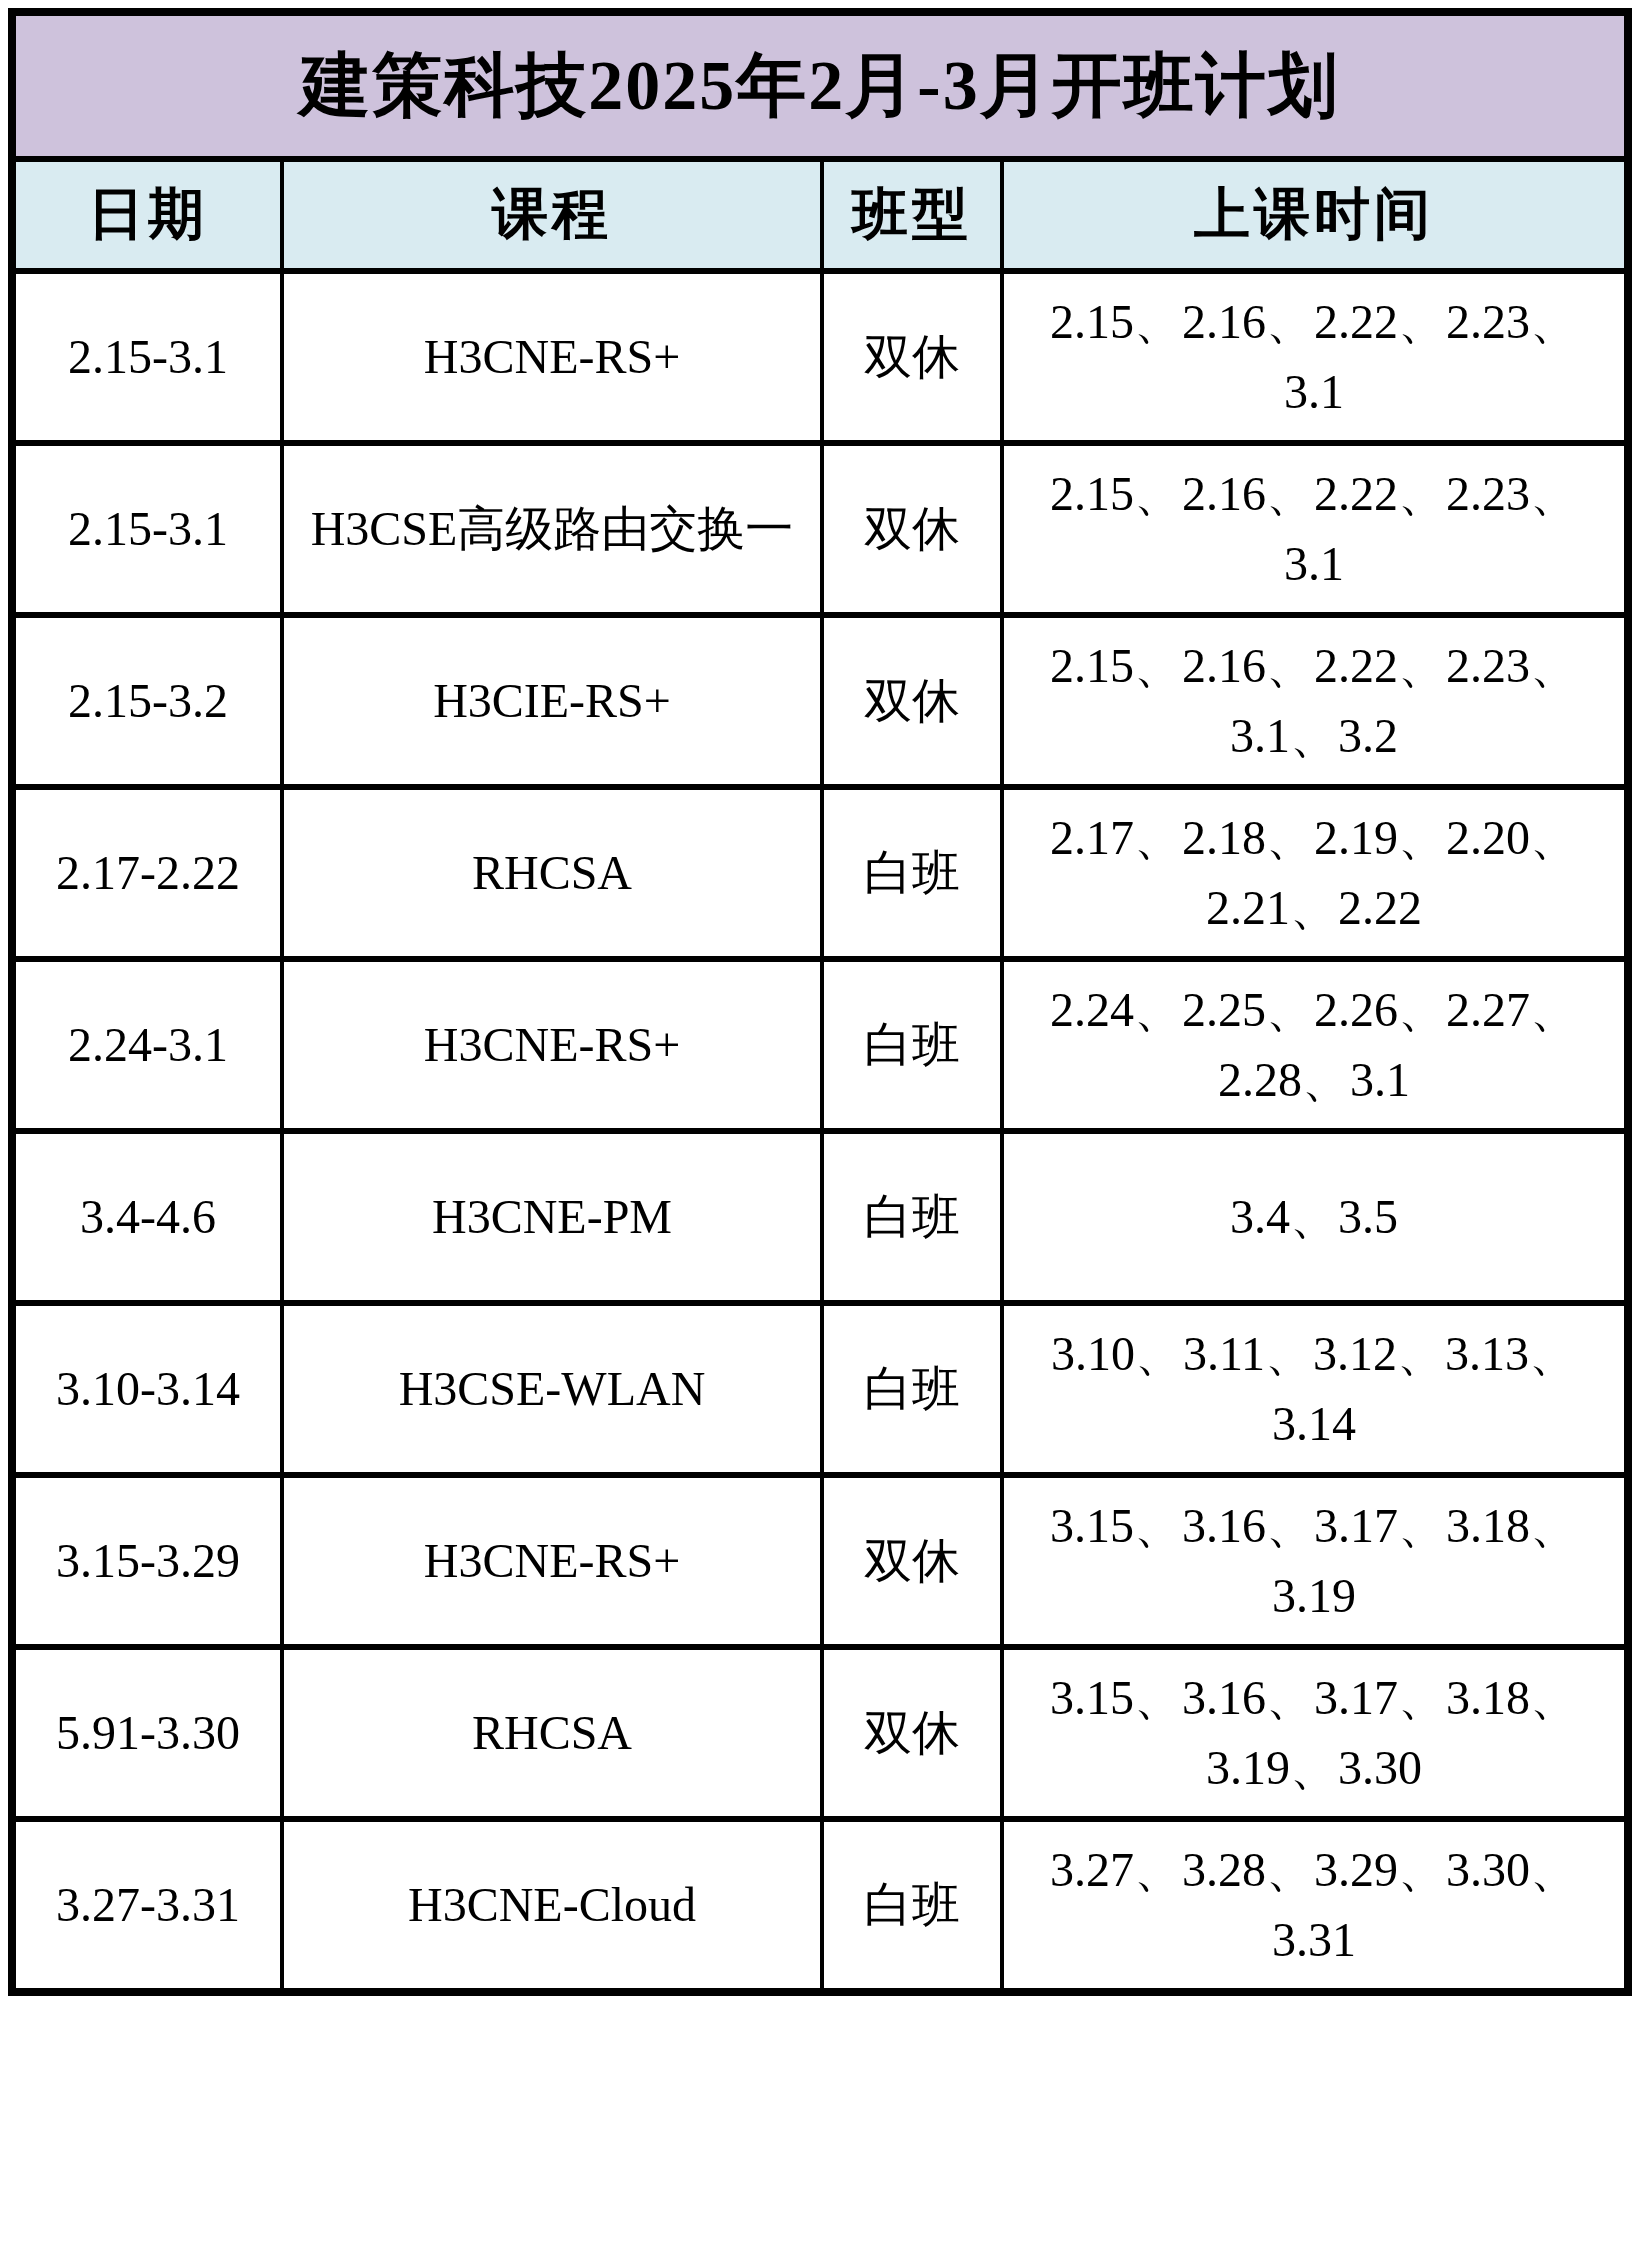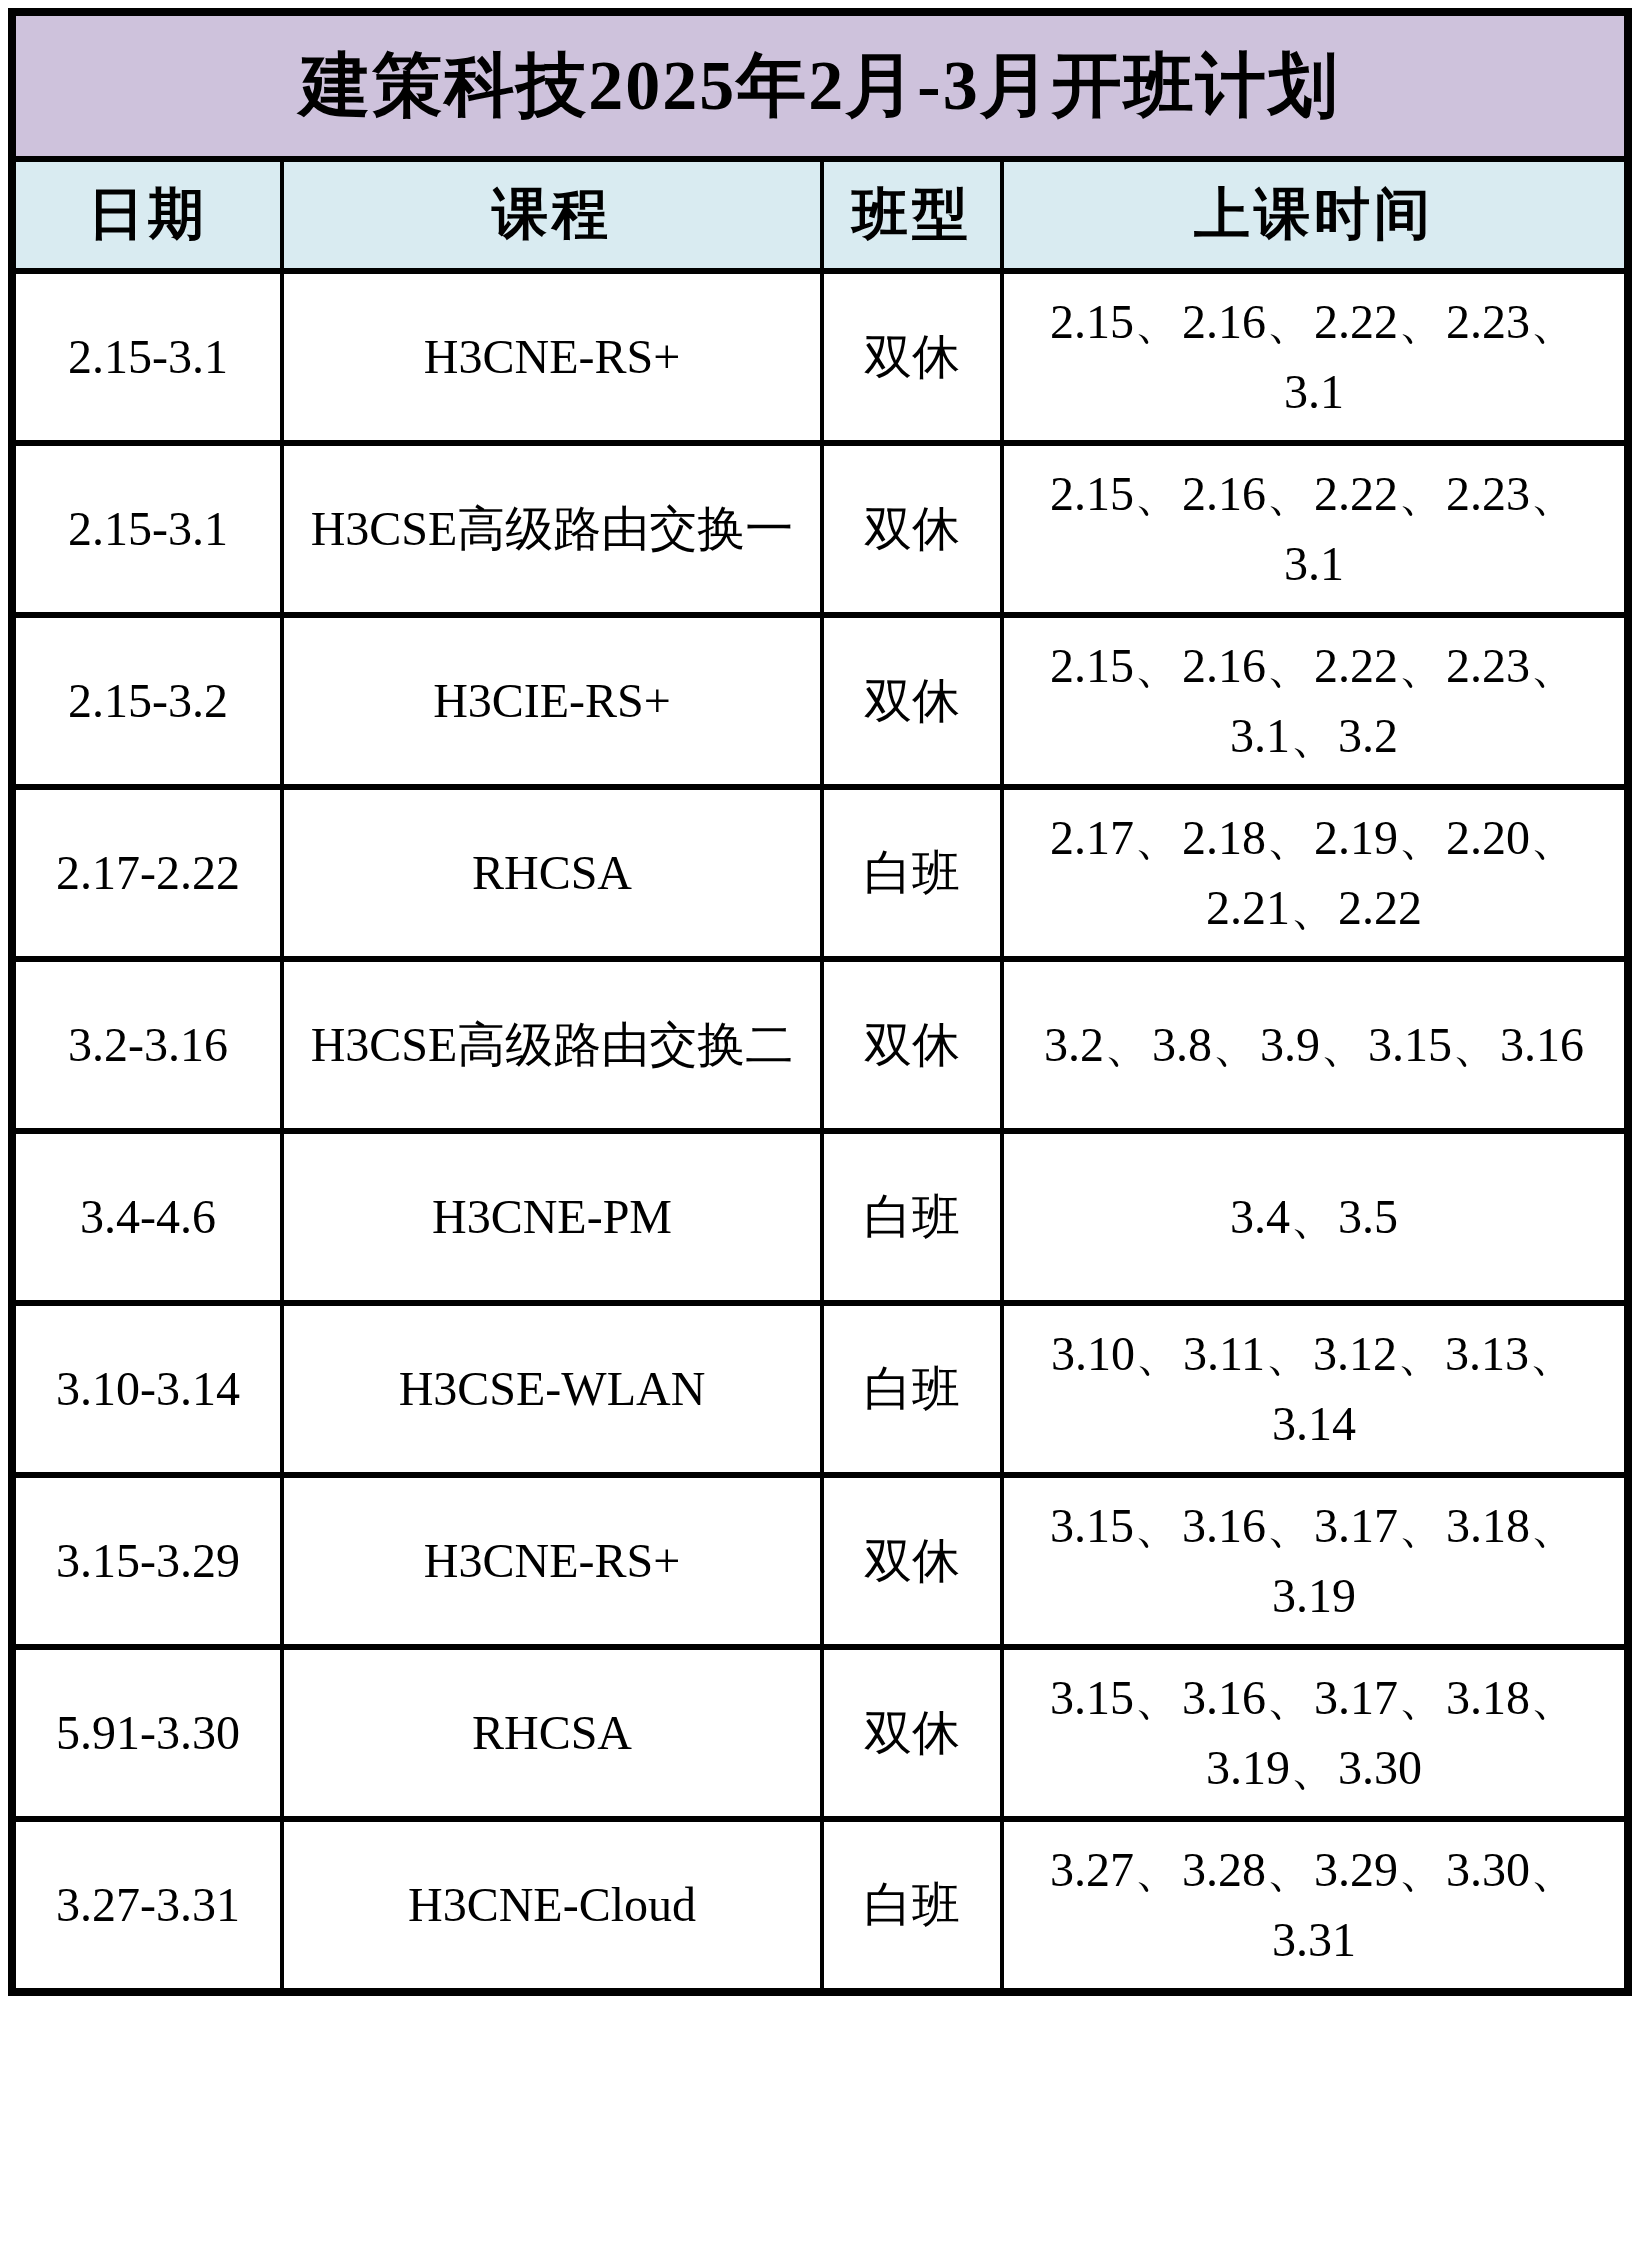--- a/index.html
+++ b/index.html
@@ -100,24 +100,24 @@
           <td class="">双休</td>
           <td class="cell-time">2.15、2.16、2.22、2.23、3.1、3.2</td>
         </tr>
         <tr>
           <td class="">2.17-2.22</td>
           <td class="cell-course">RHCSA</td>
           <td class="">白班</td>
           <td class="cell-time">2.17、2.18、2.19、2.20、2.21、2.22</td>
         </tr>
         <tr>
-          <td class="">3.2-3.16</td>
-          <td class="cell-course">H3CSE高级路由交换二</td>
-          <td class="">双休</td>
-          <td class="cell-time">3.2、3.8、3.9、3.15、3.16</td>
+          <td class="">2.24-3.1</td>
+          <td class="cell-course">H3CNE-RS+</td>
+          <td class="">白班</td>
+          <td class="cell-time">2.24、2.25、2.26、2.27、2.28、3.1</td>
         </tr>
         <tr>
           <td class="">3.4-4.6</td>
           <td class="cell-course">H3CNE-PM</td>
           <td class="">白班</td>
           <td class="cell-time">3.4、3.5</td>
         </tr>
         <tr>
           <td class="">3.10-3.14</td>
           <td class="cell-course">H3CSE-WLAN</td>

